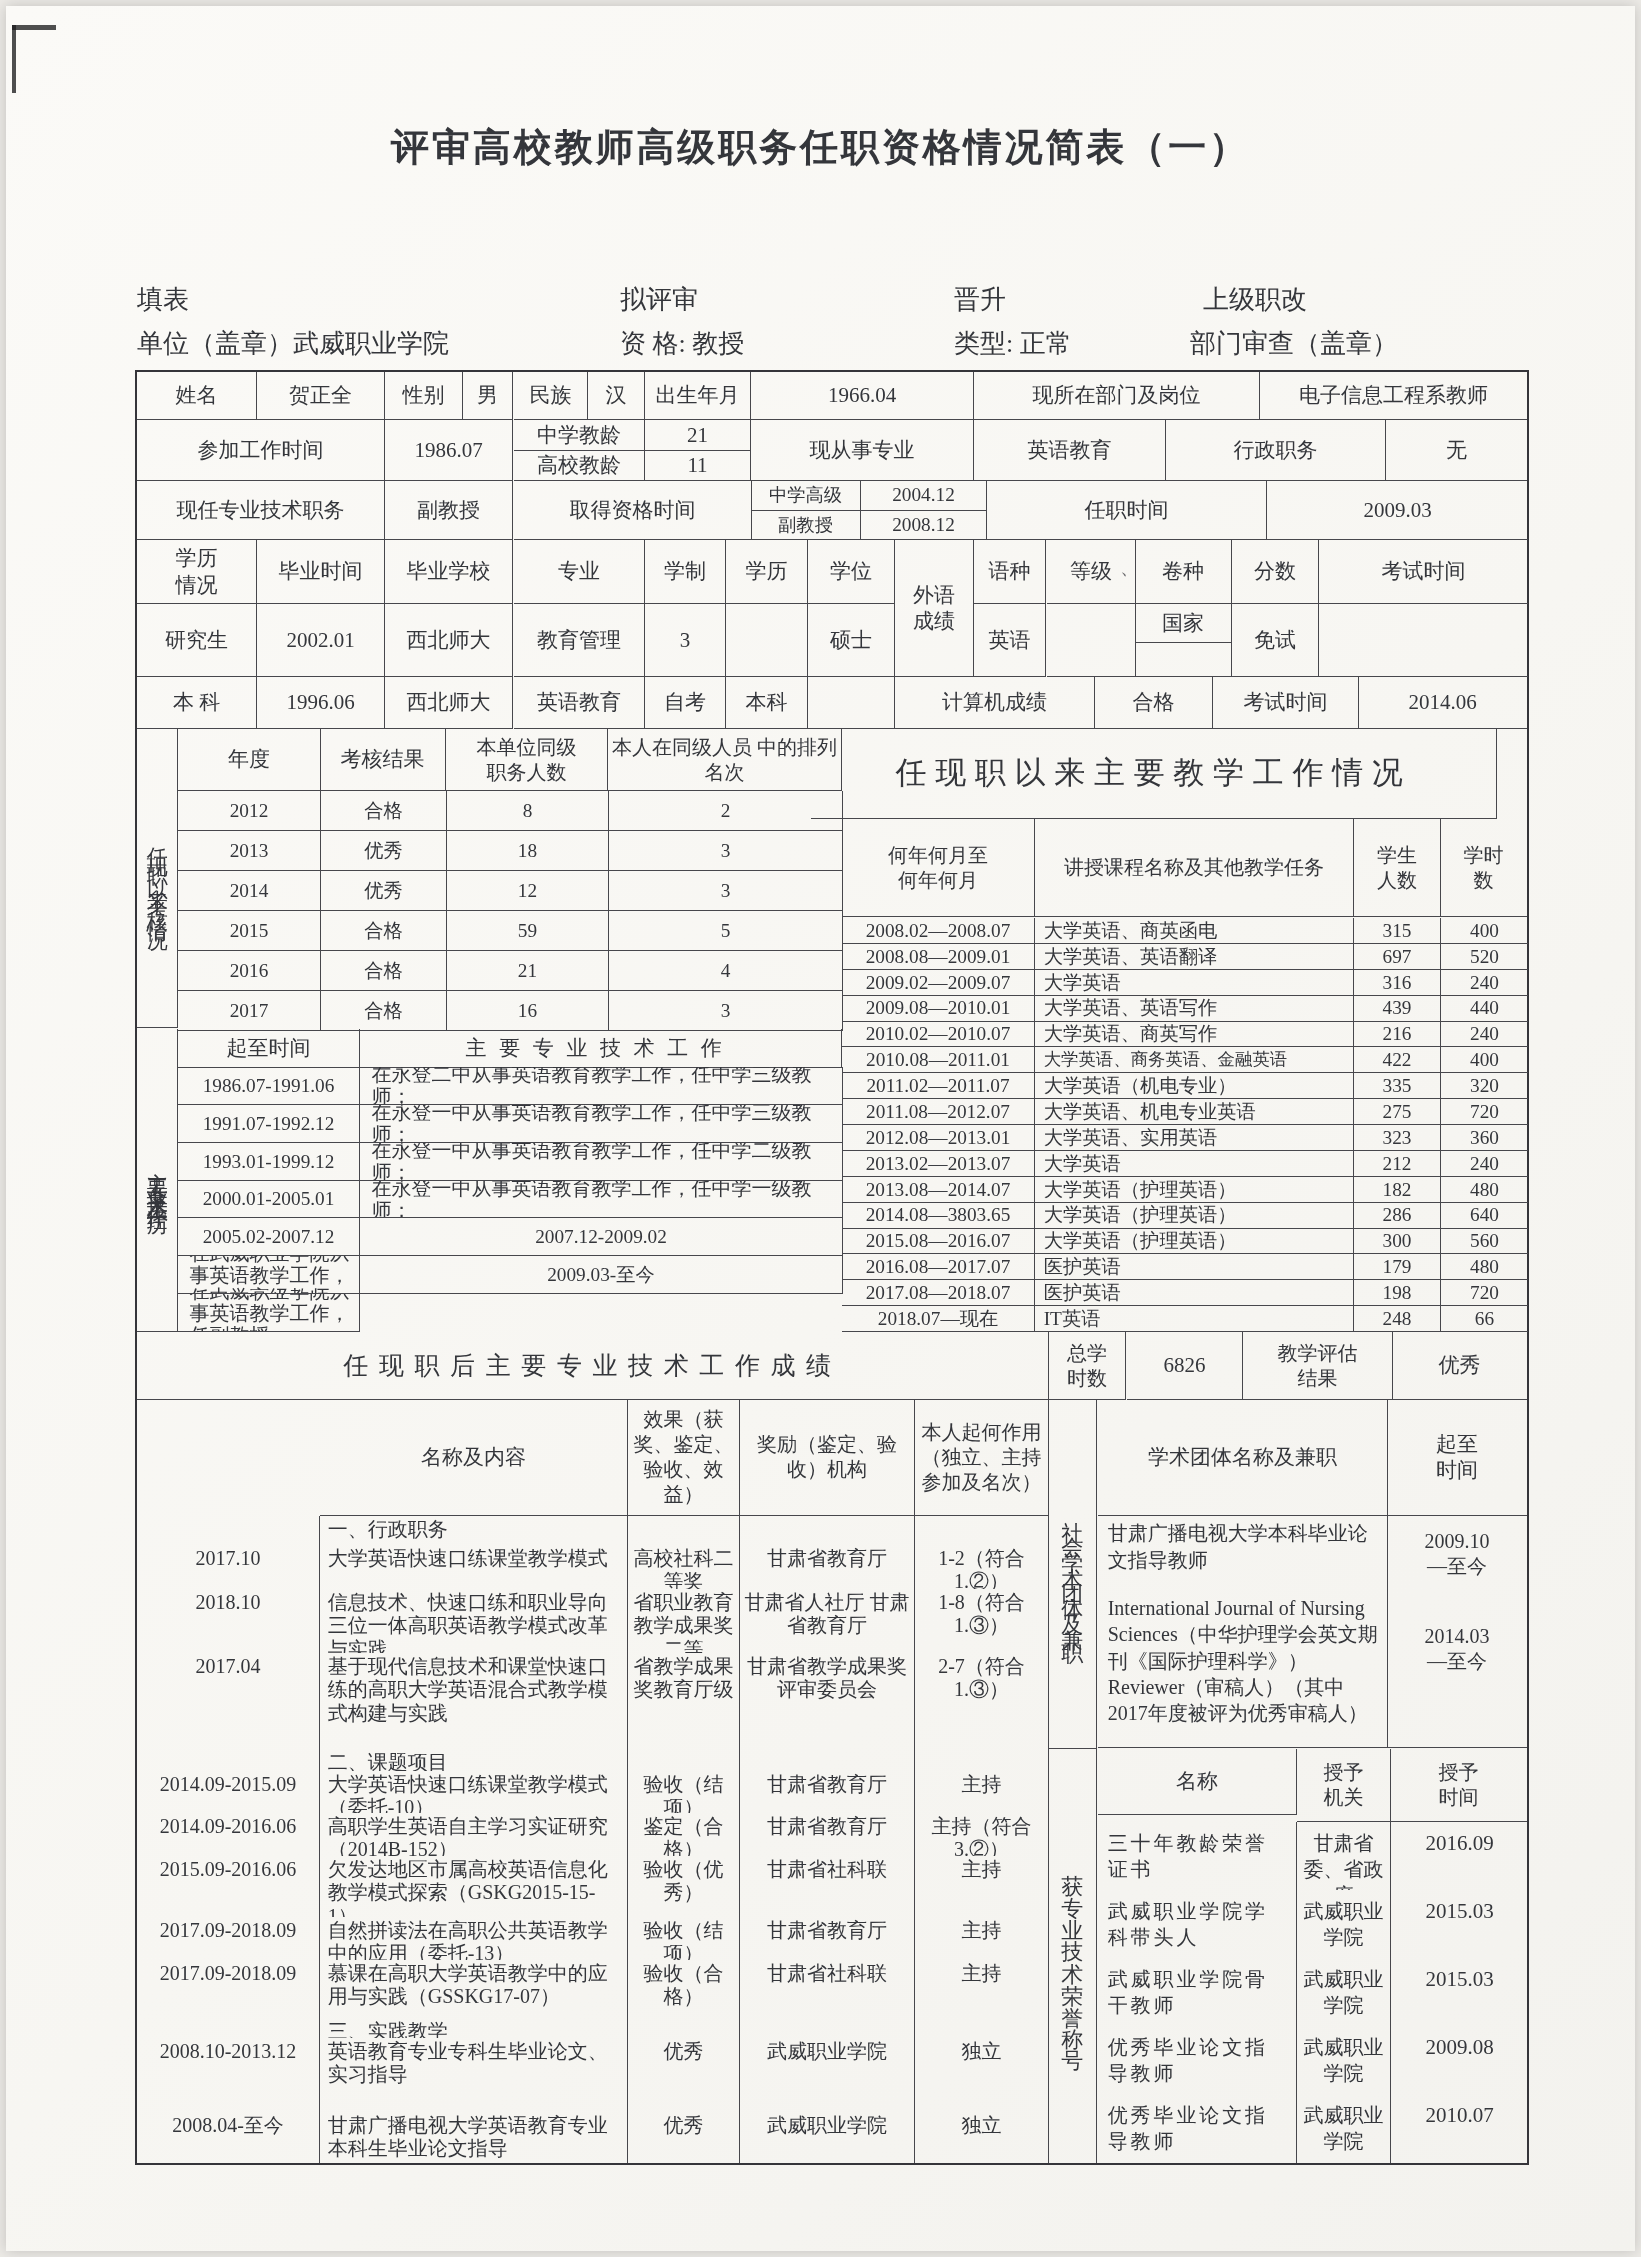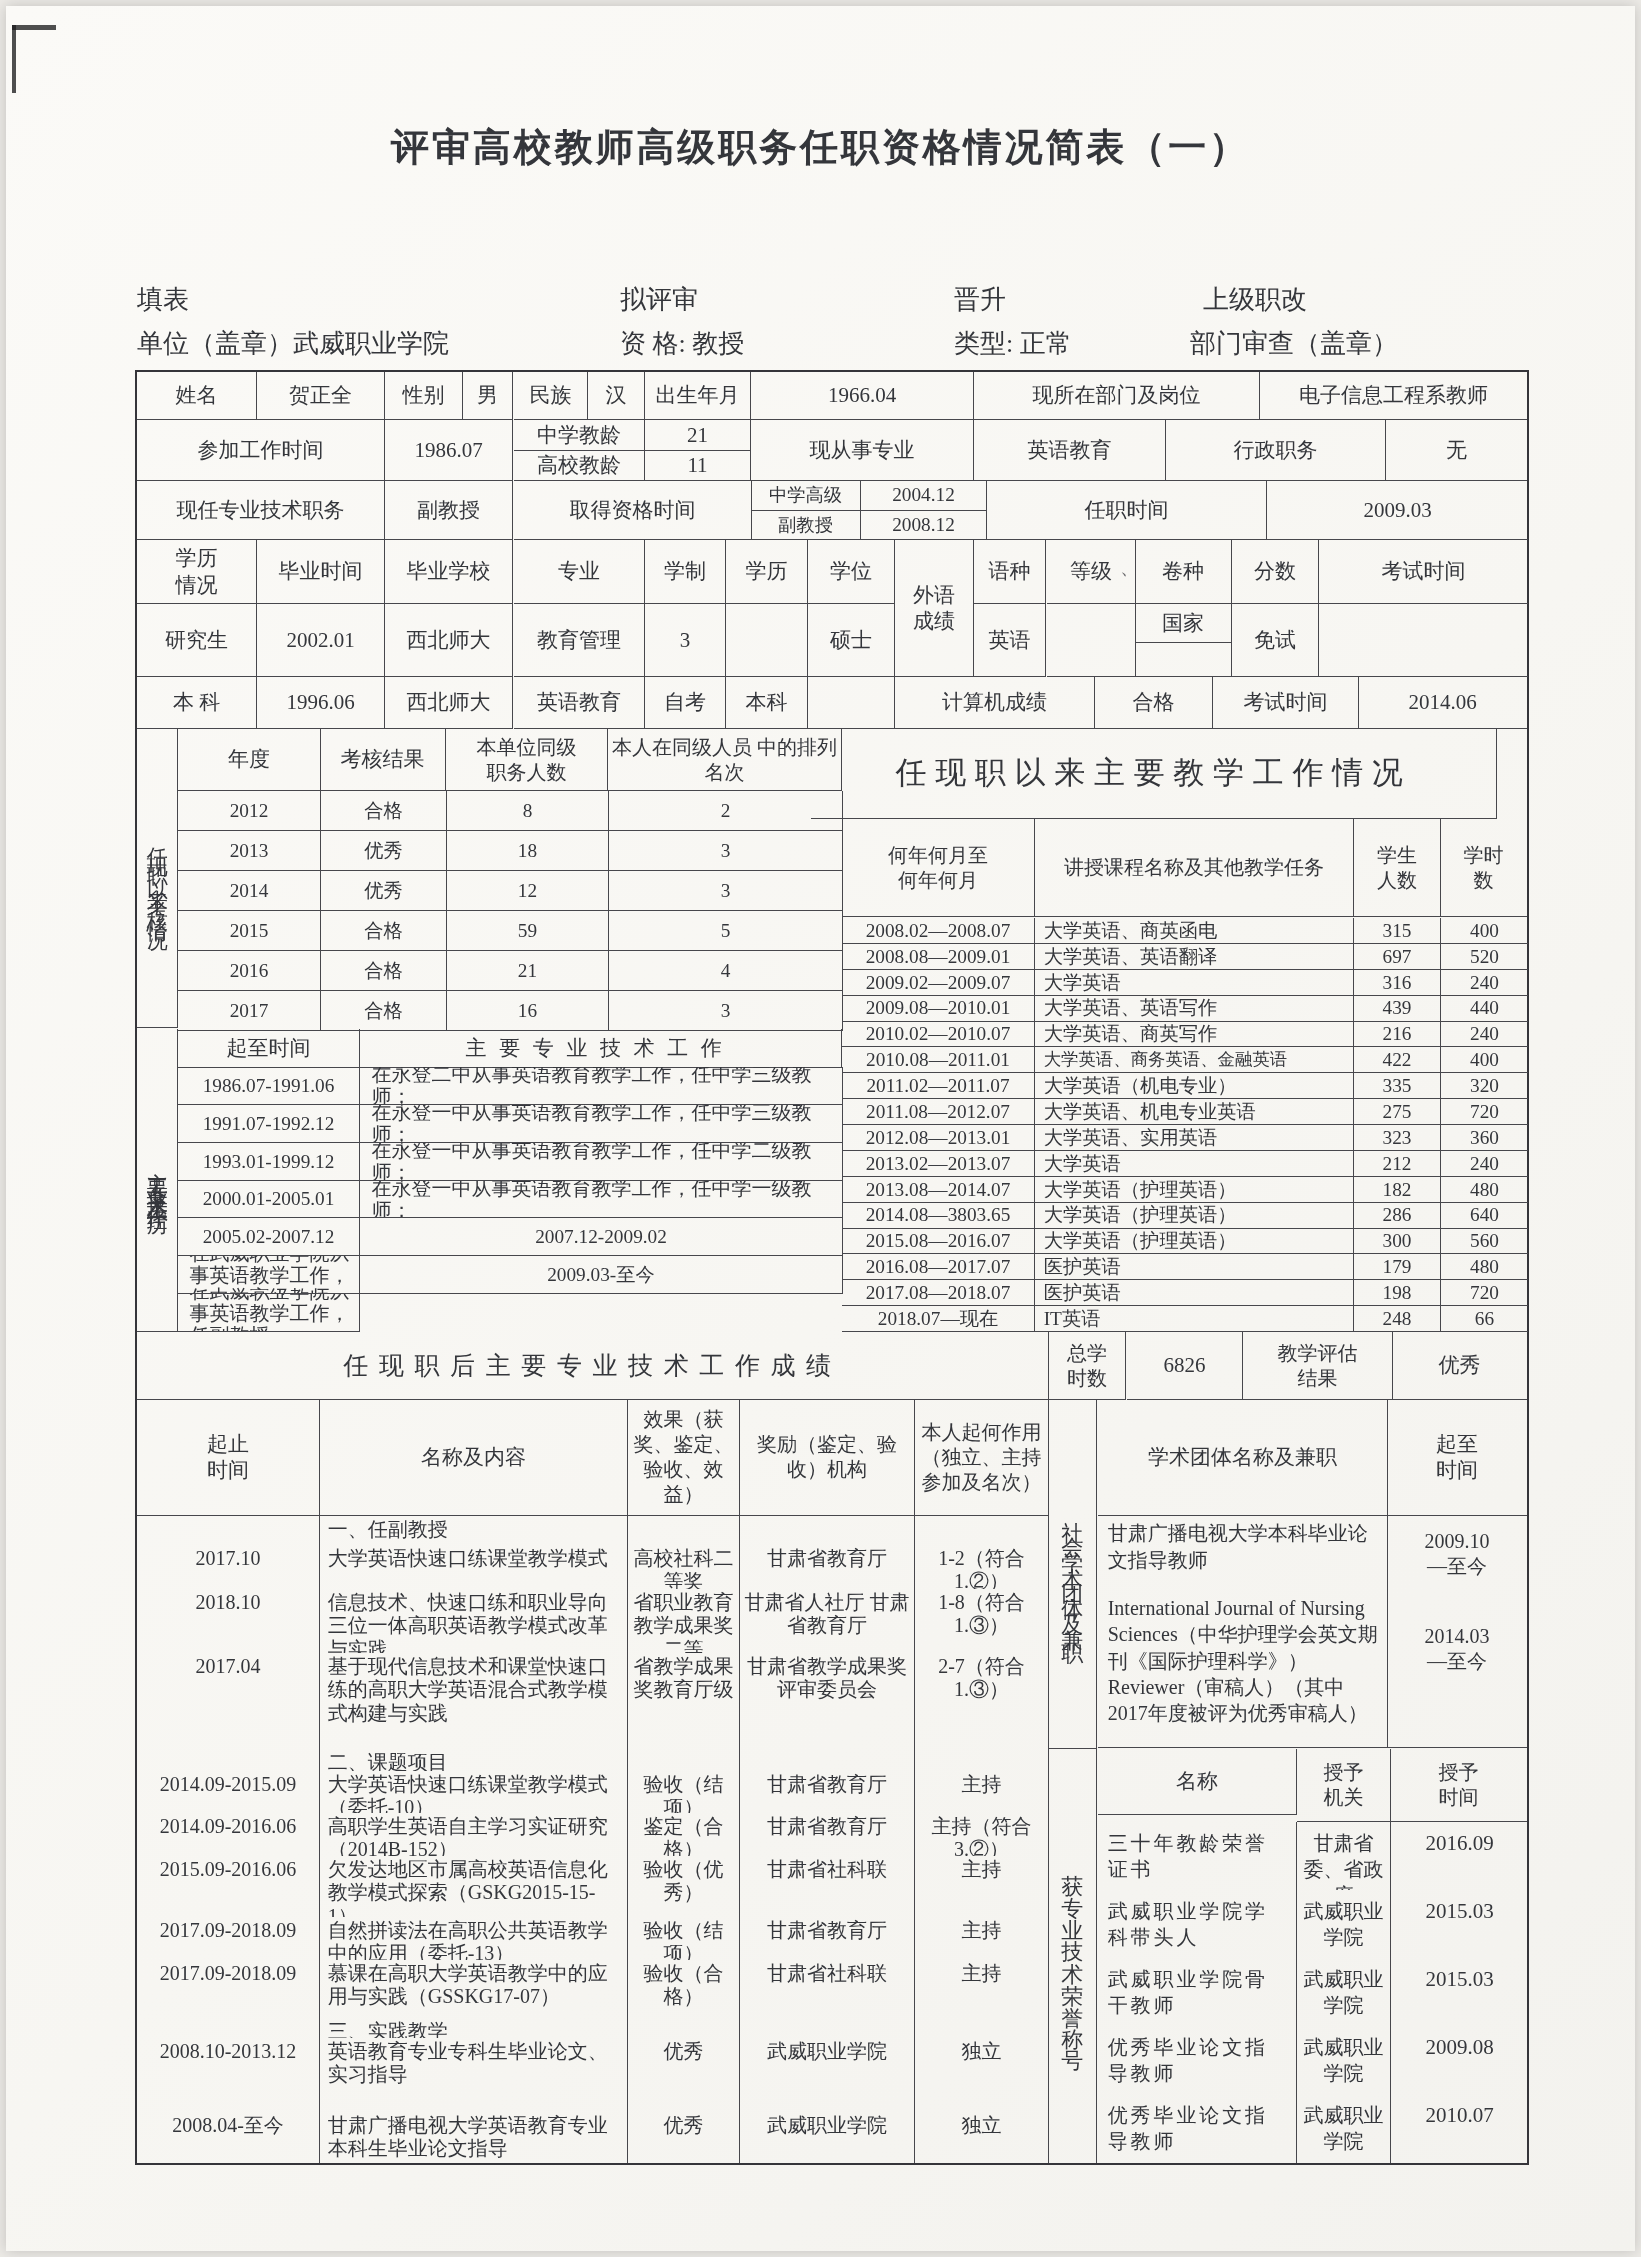--- a/index.html
+++ b/index.html
@@ -290,39 +290,36 @@
   <div class="c" style="left:0;top:960px;width:912px;height:68px;font-size:25px;letter-spacing:10.6px;">任现职后主要专业技术工作成绩</div>
   <div class="c w2" style="left:912px;top:960px;width:77px;height:68px;font-size:20px;">
       <span>总学时数</span>
     </div>
   <div class="c" style="left:990px;top:960px;width:116px;height:68px;">6826</div>
   <div class="c w4" style="left:1106px;top:960px;width:150px;height:68px;font-size:20px;">
       <span>教学评估结果</span>
     </div>
   <div class="c nr" style="left:1255px;top:960px;width:135px;height:68px;">优秀</div>
 
-  <div class="c w2" style="left:0;top:1027px;width:183px;height:117px;">
-      <span>起止时间</span>
-    </div>
   <div class="c" style="left:183px;top:1027px;width:308px;height:117px;">名称及内容</div>
   <div class="c" style="left:491px;top:1027px;width:112px;height:117px;font-size:20px;">效果（获奖、鉴定、验收、效益）</div>
   <div class="c" style="left:603px;top:1027px;width:175px;height:117px;font-size:20px;">奖励（鉴定、验收）机构</div>
   <div class="c" style="left:778px;top:1027px;width:134px;height:117px;font-size:20px;">本人起何作用（独立、主持参加及名次）</div>
   <div class="c vcell" style="left:912px;top:1027px;width:48px;height:350px;">
       <span style="letter-spacing:15.4px;font-size:22px;">社会学术团体及兼职</span>
     </div>
   <div class="c" style="left:961px;top:1027px;width:290px;height:117px;">学术团体名称及兼职</div>
   <div class="c w2 nr" style="left:1250px;top:1027px;width:140px;height:117px;">
       <span>起至时间</span>
     </div>
 
   <div id="bcontent">
     <div class="brow" style="height:29px;">
         <div class="bc"></div>
-        <div class="bc bcl">一、任副教授</div>
+        <div class="bc bcl">一、行政职务</div>
         <div class="bc"></div>
         <div class="bc"></div>
         <div class="bc"></div>
       </div>
     <div class="brow" style="height:44px;">
         <div class="bc">2017.10</div>
         <div class="bc bcl">大学英语快速口练课堂教学模式</div>
         <div class="bc">高校社科二等奖</div>
         <div class="bc">甘肃省教育厅</div>
         <div class="bc">1-2（符合1.②）</div>

